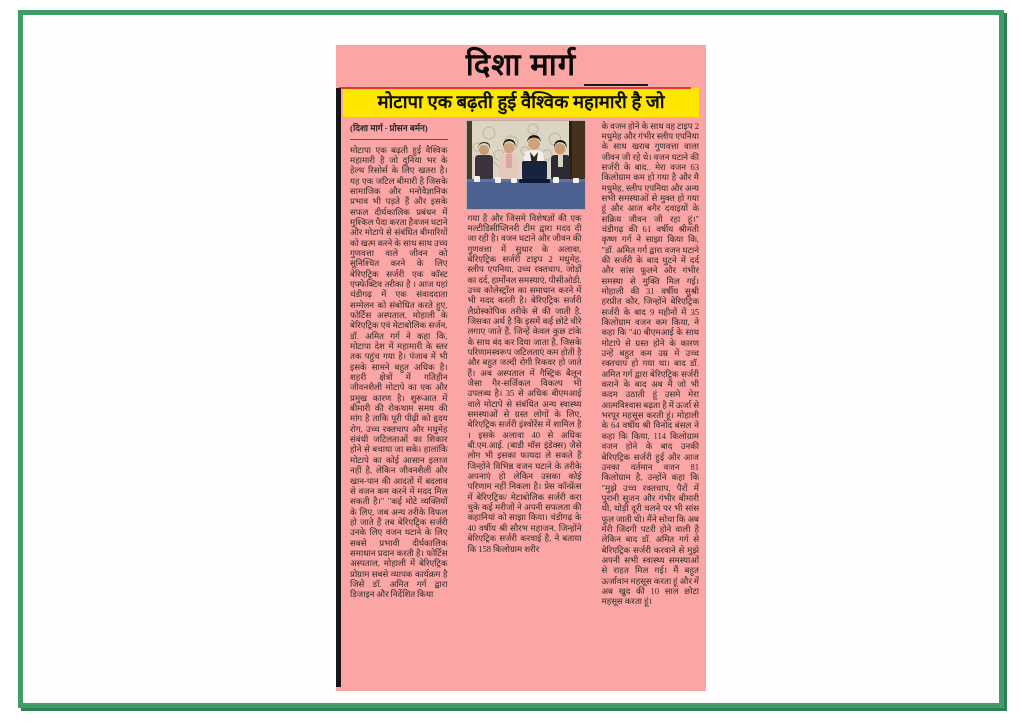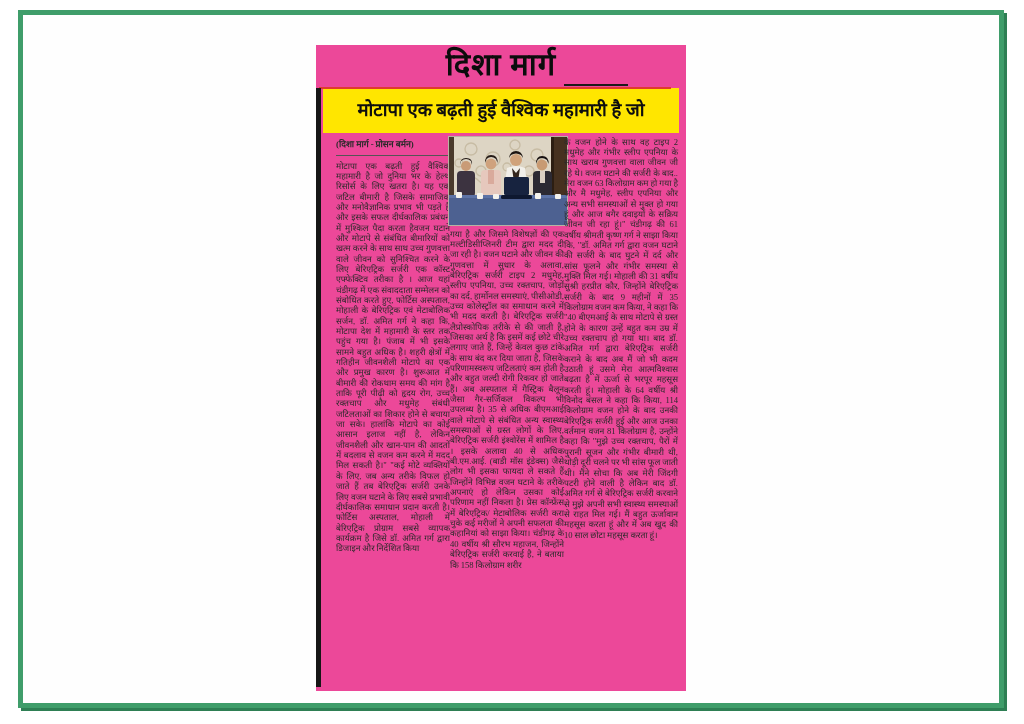--- a/index.html
+++ b/index.html
@@ -8,43 +8,43 @@
     background:#ffffff; overflow:hidden;
     font-family:"Liberation Serif","DejaVu Serif",serif;
     color:#1c1c1c;
   }
   .frame {
     position:absolute; left:18px; top:10px; width:976px; height:688px;
     border:5px solid #3f9d6a; background:#fefefe;
     box-shadow:3px 3px 0 #2e7f54;
   }
   .clipping {
-    position:absolute; left:316px; top:45px; width:370px; height:646px;
-    background:#ec4899; overflow:hidden;
+    position:absolute; left:336px; top:45px; width:370px; height:646px;
+    background:#fca5a5; overflow:hidden;
   }
   .black-bar {
     position:absolute; left:0; top:43px; width:5px; height:599px; background:#161616;
   }
   .masthead {
     text-align:center; font-size:31px; font-weight:700; letter-spacing:1px;
     line-height:40px; height:40px; color:#0c0c0c;
   }
   .masthead-underline {
     position:absolute; top:39px; left:248px; width:64px; height:2px; background:#1a1a1a;
   }
   .masthead-rule {
     position:absolute; top:42px; left:3px; width:352px; height:2px; background:#e03b2f;
   }
   .headline {
     margin:3px 7px 0 7px; background:#ffe600; color:#0e0e0e;
     font-weight:700; font-size:18.5px; line-height:22.5px;
-    text-align:center; padding:11px 2px;
+    text-align:center; padding:3px 2px;
   }
   .body-cols {
-    display:flex; gap:0; padding:4px 7px 0 20px;
+    display:flex; gap:20px; padding:4px 7px 0 14px;
   }
   .col {
     width:114px; font-size:8.6px; line-height:10.35px;
     text-align:justify; color:#2a2a2a; word-spacing:-0.2px;
   }
   .byline {
     font-weight:700; font-size:8.8px; line-height:11px; text-align:left;
     padding:2px 0 5px 0; border-bottom:1px solid #555; margin-bottom:5px;
   }
   .photo {

